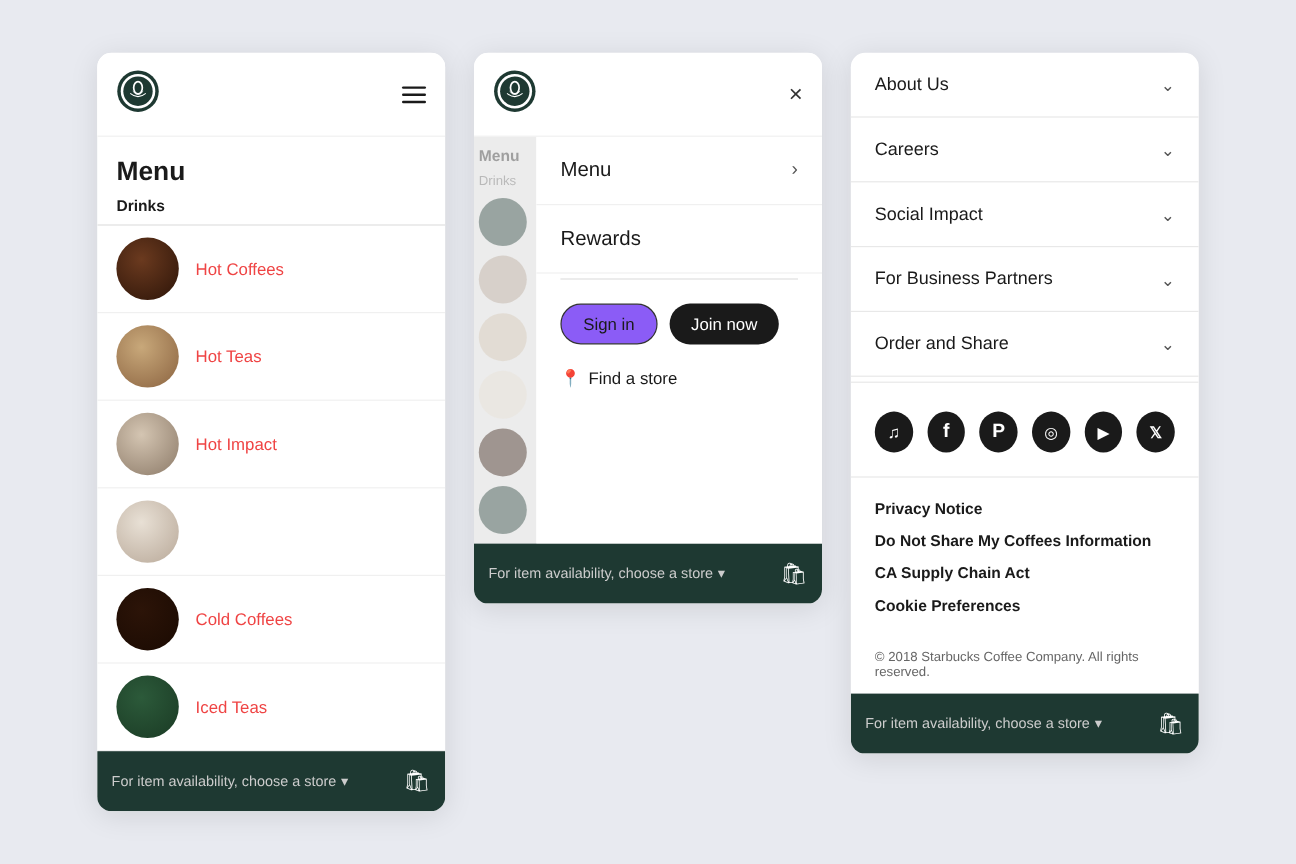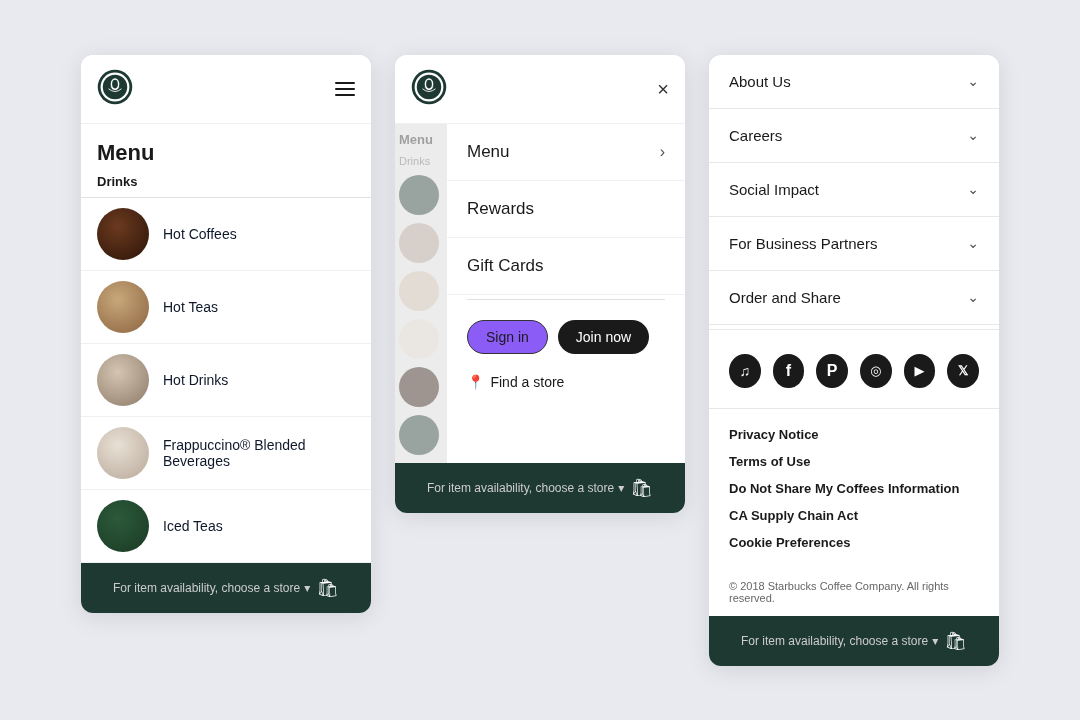--- a/index.html
+++ b/index.html
@@ -95,21 +95,21 @@
       background: #1e3932;
       margin-right: 14px;
       flex-shrink: 0;
       display: flex;
       align-items: center;
       justify-content: center;
       overflow: hidden;
     }
     .item-label {
       font-size: 14px;
-      color: #0f172a;
+      color: #ef4444;
       font-weight: 400;
     }
     .nav-overlay {
       display: flex;
       flex-direction: column;
     }
     .nav-link {
       display: flex;
       align-items: center;
       justify-content: space-between;
@@ -218,21 +218,21 @@
     }
     .copyright {
       padding: 12px 20px;
       font-size: 11px;
       color: #666;
     }
     
     .bottom-bar {
       background: #1e3932;
       color: #fff;
-      padding: 14px 32px;
+      padding: 14px 12px;
       display: flex;
       align-items: center;
       justify-content: space-between;
       font-size: 12px;
     }
     .bottom-bar-left {
       display: flex;
       align-items: center;
       gap: 4px;
     }
@@ -310,25 +310,28 @@
         <li class="menu-list-item">
           <div class="item-img drink-hot-coffee"></div>
           <span class="item-label">Hot Coffees</span>
         </li>
         <li class="menu-list-item">
           <div class="item-img drink-hot-tea"></div>
           <span class="item-label">Hot Teas</span>
         </li>
         <li class="menu-list-item">
           <div class="item-img drink-hot-drinks"></div>
-          <span class="item-label">Hot Drinks</span>
+          <span class="item-label">Hot Impact</span>
         </li>
         <li class="menu-list-item">
           <div class="item-img drink-frappuccino"></div>
-          <span class="item-label">Frappuccino® Blended Beverages</span>
+        </li>
+        <li class="menu-list-item">
+          <div class="item-img drink-cold-coffee"></div>
+          <span class="item-label">Cold Coffees</span>
         </li>
         <li class="menu-list-item">
           <div class="item-img drink-iced-tea"></div>
           <span class="item-label">Iced Teas</span>
         </li>
       </ul>
     </div>
     <div class="bottom-bar">
       <div class="bottom-bar-left">
         <span class="bottom-bar-text">For item availability, choose a store</span>
@@ -367,23 +370,20 @@
       </div>
 
       <div class="nav-overlay" style="flex:1; background:#fff;">
         <div class="nav-link">
           <span>Menu</span>
           <span class="chevron-right">›</span>
         </div>
         <div class="nav-link">
           <span>Rewards</span>
         </div>
-        <div class="nav-link">
-          <span>Gift Cards</span>
-        </div>
         <div class="nav-divider"></div>
         <div class="nav-actions">
           <button class="sign-in-btn">Sign in</button>
           <button class="join-btn">Join now</button>
         </div>
         <div class="find-store">
           <span class="pin-icon">📍</span>
           <span>Find a store</span>
         </div>
       </div>
@@ -425,21 +425,20 @@
       <div class="social-icons">
         <div class="social-icon-circle" title="Spotify">♫</div>
         <div class="social-icon-circle" title="Facebook" style="font-weight:bold; font-size:16px;">f</div>
         <div class="social-icon-circle" title="Pinterest" style="font-size:16px; font-weight:bold;">P</div>
         <div class="social-icon-circle" title="Instagram" style="font-size:13px;">◎</div>
         <div class="social-icon-circle" title="YouTube" style="font-size:13px;">▶</div>
         <div class="social-icon-circle" title="Twitter" style="font-size:13px; font-weight:bold;">𝕏</div>
       </div>
       <div class="footer-links">
         <a class="footer-link">Privacy Notice</a>
-        <a class="footer-link">Terms of Use</a>
         <a class="footer-link">Do Not Share My Coffees Information</a>
         <a class="footer-link">CA Supply Chain Act</a>
         <a class="footer-link">Cookie Preferences</a>
       </div>
       <div class="copyright">© 2018 Starbucks Coffee Company. All rights reserved.</div>
     </div>
     <div class="bottom-bar">
       <div class="bottom-bar-left">
         <span class="bottom-bar-text">For item availability, choose a store</span>
         <span class="bottom-bar-chevron">▾</span>

